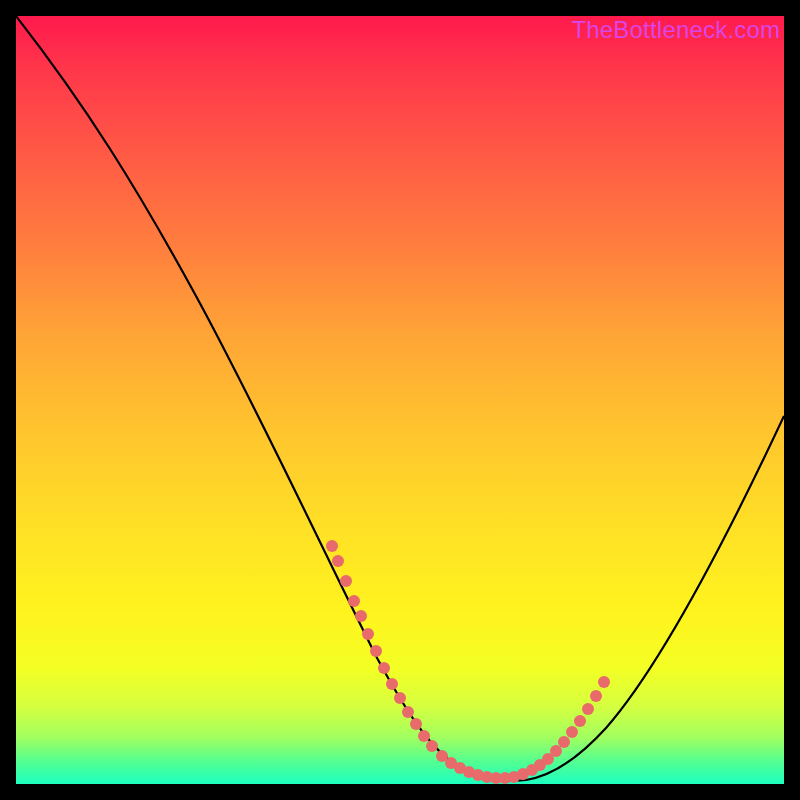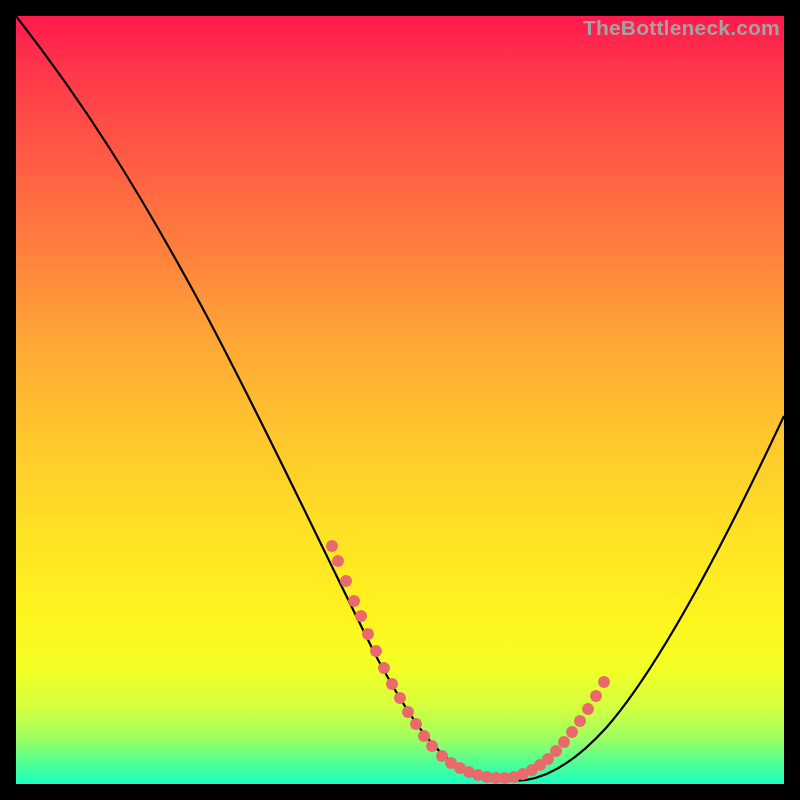--- a/index.html
+++ b/index.html
@@ -48,23 +48,23 @@
     );
   }
   .svg-layer {
     position: absolute;
     inset: 0;
   }
   .watermark {
     position: absolute;
     top: 0px;
     right: 4px;
-    color: #a3a3a3;
-    font-size: 21px;
-    font-weight: 700;
+    color: #d946ef;
+    font-size: 24px;
+    font-weight: 400;
     letter-spacing: 0.2px;
     pointer-events: none;
     user-select: none;
   }
 </style>
 </head>
 <body>
 
 <div class="frame">
   <div class="plot-area">

